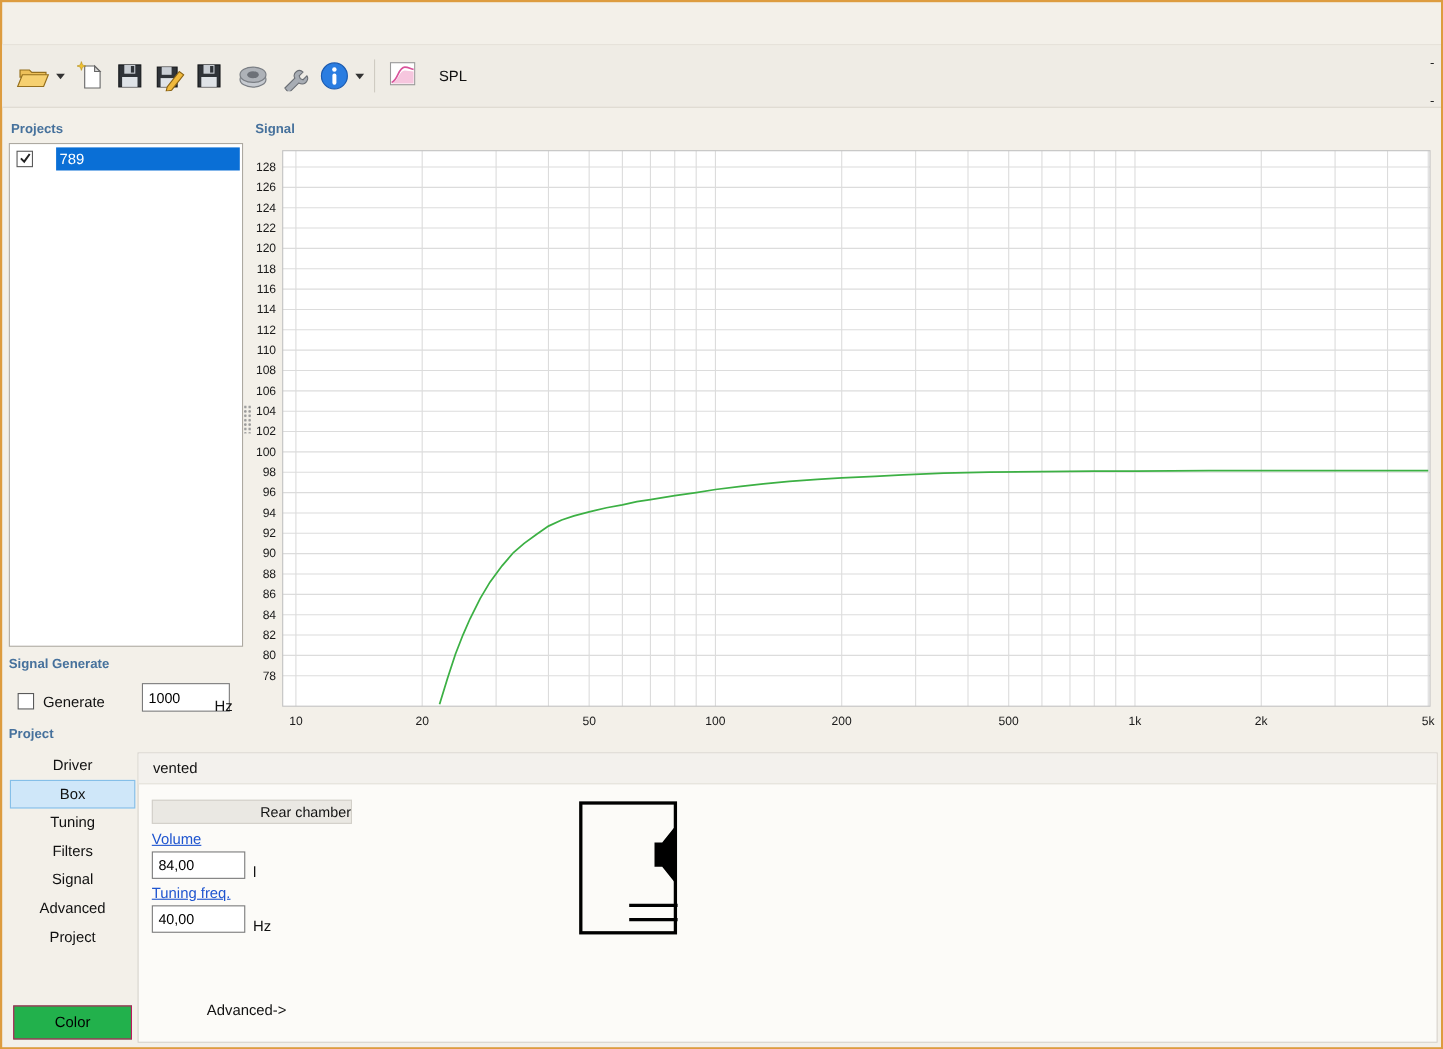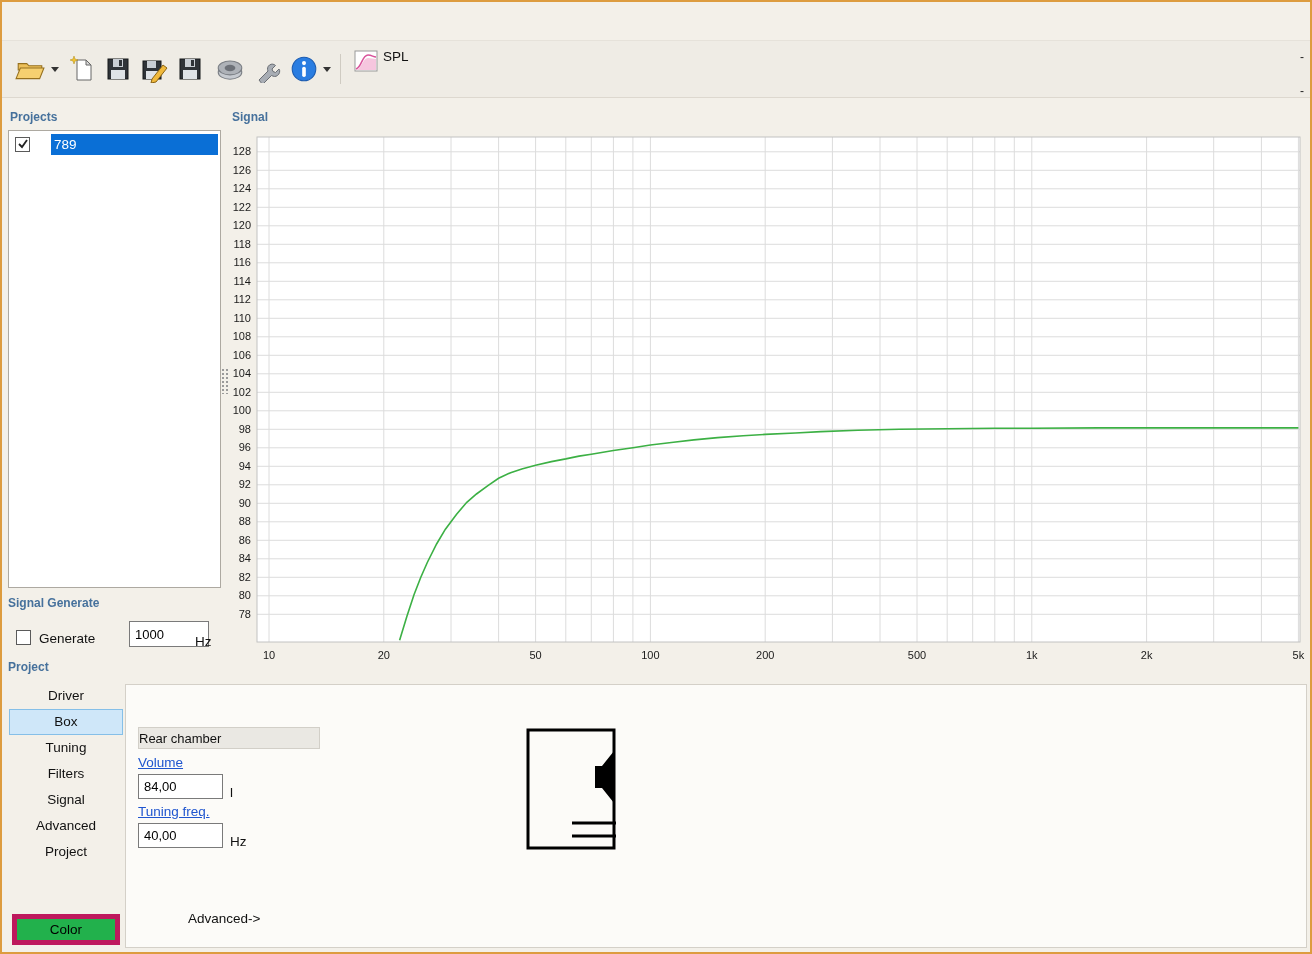--- a/index.html
+++ b/index.html
@@ -21,21 +21,21 @@
   
   .toolbar { position:absolute; left:0; top:38px; right:0; height:58px;
              background:#efece5; border-top:1px solid #e6e2da; border-bottom:1px solid #ddd8cf; }
   .tbtn { position:absolute; top:8px; width:36px; height:40px; display:flex;
           align-items:center; justify-content:center; }
   .tbtn.narrow { width:14px; }
   .dd-arrow { width:0; height:0; border-left:4px solid transparent;
               border-right:4px solid transparent; border-top:5px solid #333; display:block; }
   .tsep { position:absolute; left:338px; top:13px; width:1px; height:30px; background:#cfcbc2; }
   .spl-btn { position:absolute; left:346px; top:8px; height:40px; display:flex;
-             gap:5px; padding:0 6px; }
+             align-items:center; gap:21px; padding:0 6px; }
   .spl-text { font-size:13.5px; color:#111; }
   .dash { position:absolute; right:6px; font-size:12px; color:#222; line-height:12px; }
   .dash-top { top:10px; } .dash-bottom { top:44px; }
 
   
   .sec-label { position:absolute; font-size:12px; font-weight:600; color:#46719c; }
 
   
   .projects-list { position:absolute; left:6px; top:128px; width:213px; height:458px;
                    background:#fff; border:1px solid #ada9a1; }
@@ -59,33 +59,33 @@
                 font-family:"Liberation Sans", sans-serif; }
   .hz-label { position:absolute; left:193px; top:632px; font-size:13.5px; color:#111; }
 
   
   .project-nav { position:absolute; left:7px; top:681px; width:114px; }
   .nav-item { height:26px; line-height:26px; text-align:center; font-size:13.5px;
               color:#111; cursor:default; }
   .nav-item.selected { background:#cfe7f9; border:1px solid #85bfe8; line-height:24px; }
 
   .color-btn { position:absolute; left:10px; top:912px; width:108px; height:31px;
-               background:#22b14c; border:5px solid #be185d; font-size:13.5px; color:#000;
+               background:#22b14c; border:1px solid #be185d; font-size:13.5px; color:#000;
                font-family:"Liberation Sans", sans-serif; }
 
   
   .chart { position:absolute; left:228px; top:124px; }
 
   
   .box-panel { position:absolute; left:123px; top:682px; width:1182px; height:264px;
                background:#fcfbf8; border:1px solid #d4d0c8; }
   .panel-header { height:28px; line-height:28px; padding-left:13px; font-size:13.5px;
                   background:#f3f1ed; border-bottom:1px solid #e4e1da; color:#111; }
   .rear-chamber { position:absolute; left:12px; top:42px; width:182px; height:22px;
-                  line-height:21px; text-align:left; background:#eae8e3;
+                  line-height:21px; text-align:right; background:#eae8e3;
                   border:1px solid #d2cfc8; font-size:13px; color:#111; }
   .link-label { position:absolute; color:#1f55cf; text-decoration:underline; font-size:13.5px; }
   .val-input { position:absolute; width:85px; height:25px; border:1px solid #7a7a7a;
                background:#fff; font-size:13px; padding:0 5px;
                font-family:"Liberation Sans", sans-serif; }
   .unit { position:absolute; font-size:13.5px; color:#111; }
   .box-diagram { position:absolute; left:400px; top:43px; }
   .advanced-label { position:absolute; left:62px; top:226px; font-size:13.5px; color:#111; }
 </style>
 </head>
@@ -288,20 +288,21 @@
       <text x="420.4" y="533" text-anchor="middle" font-size="11" fill="#1a1a1a" font-family="Liberation Sans, sans-serif">100</text>
       <text x="535.2" y="533" text-anchor="middle" font-size="11" fill="#1a1a1a" font-family="Liberation Sans, sans-serif">200</text>
       <text x="687.0" y="533" text-anchor="middle" font-size="11" fill="#1a1a1a" font-family="Liberation Sans, sans-serif">500</text>
       <text x="801.8" y="533" text-anchor="middle" font-size="11" fill="#1a1a1a" font-family="Liberation Sans, sans-serif">1k</text>
       <text x="916.6" y="533" text-anchor="middle" font-size="11" fill="#1a1a1a" font-family="Liberation Sans, sans-serif">2k</text>
       <text x="1068.4" y="533" text-anchor="middle" font-size="11" fill="#1a1a1a" font-family="Liberation Sans, sans-serif">5k</text>
       <polyline points="169.6,514.2 177.0,490.1 184.0,468.8 190.8,451.3 197.3,436.5 206.6,418.0 215.4,403.2 226.4,388.4 236.8,376.3 246.5,368.0 257.9,359.7 268.6,352.3 280.6,346.7 291.8,343.0 305.6,339.3 321.4,335.6 335.8,332.9 349.0,330.1 361.3,328.2 383.4,324.5 402.9,321.8 420.4,319.0 443.5,316.2 463.9,313.9 487.6,311.6 513.1,309.7 535.2,308.4 565.4,307.0 590.9,305.6 627.9,304.2 669.5,303.3 717.2,302.8 764.8,302.3 801.8,302.3 868.9,301.9 916.6,301.9 983.7,301.9 1031.4,301.9 1068.4,301.9" fill="none" stroke="#3cb044" stroke-width="1.6"></polyline>
     </svg>
 
   <div class="box-panel">
+    <div class="panel-header">vented</div>
     <div class="rear-chamber">Rear chamber</div>
 
     <span class="link-label" style="left:12px; top:70px">Volume</span>
     <input class="val-input" style="left: 12px; top: 89px;" value="84,00">
     <span class="unit" style="left:104px; top:100px">l</span>
 
     <span class="link-label" style="left:12px; top:119px">Tuning freq.</span>
     <input class="val-input" style="left: 12px; top: 138px;" value="40,00">
     <span class="unit" style="left:104px; top:149px">Hz</span>
 

